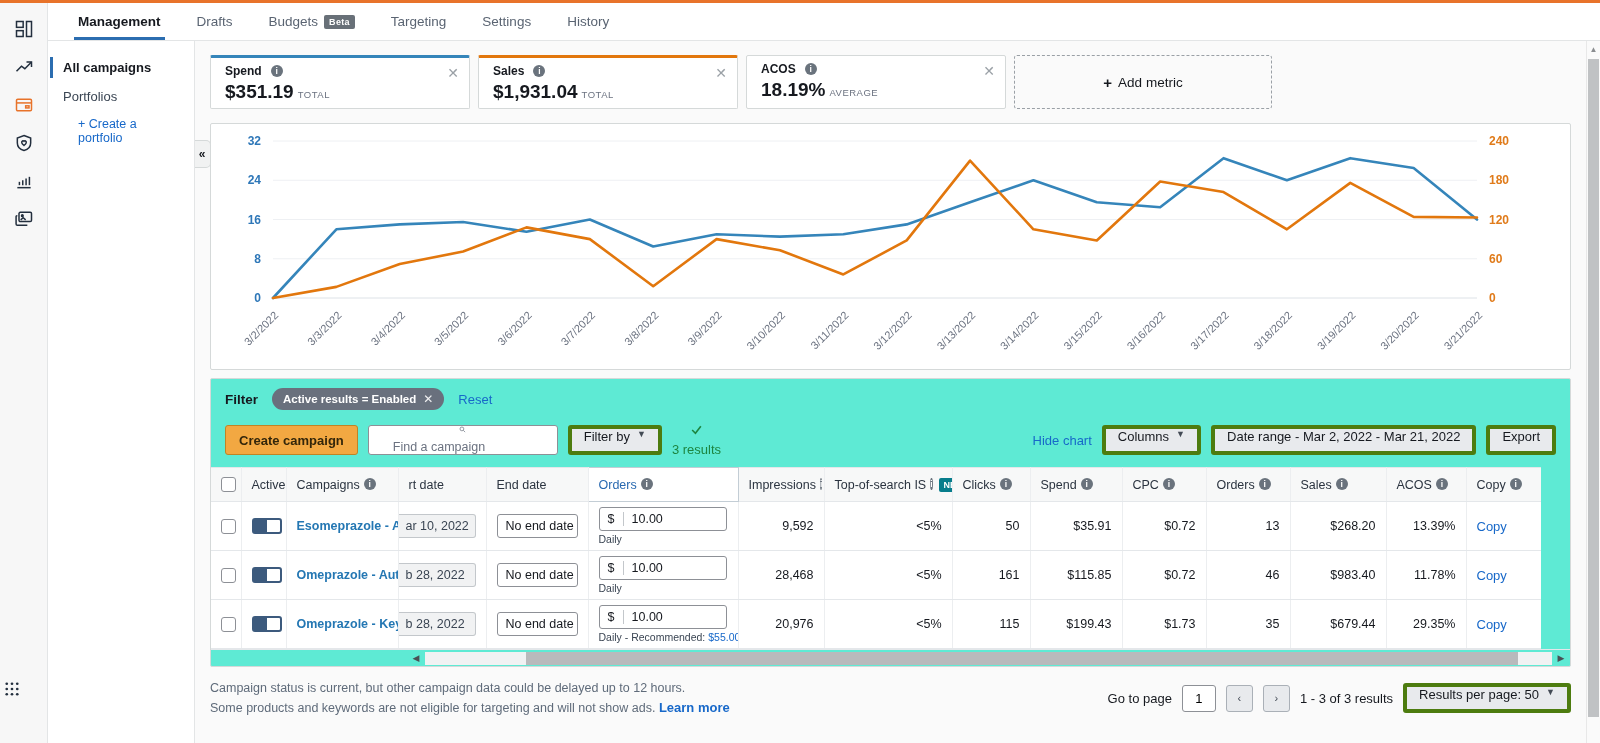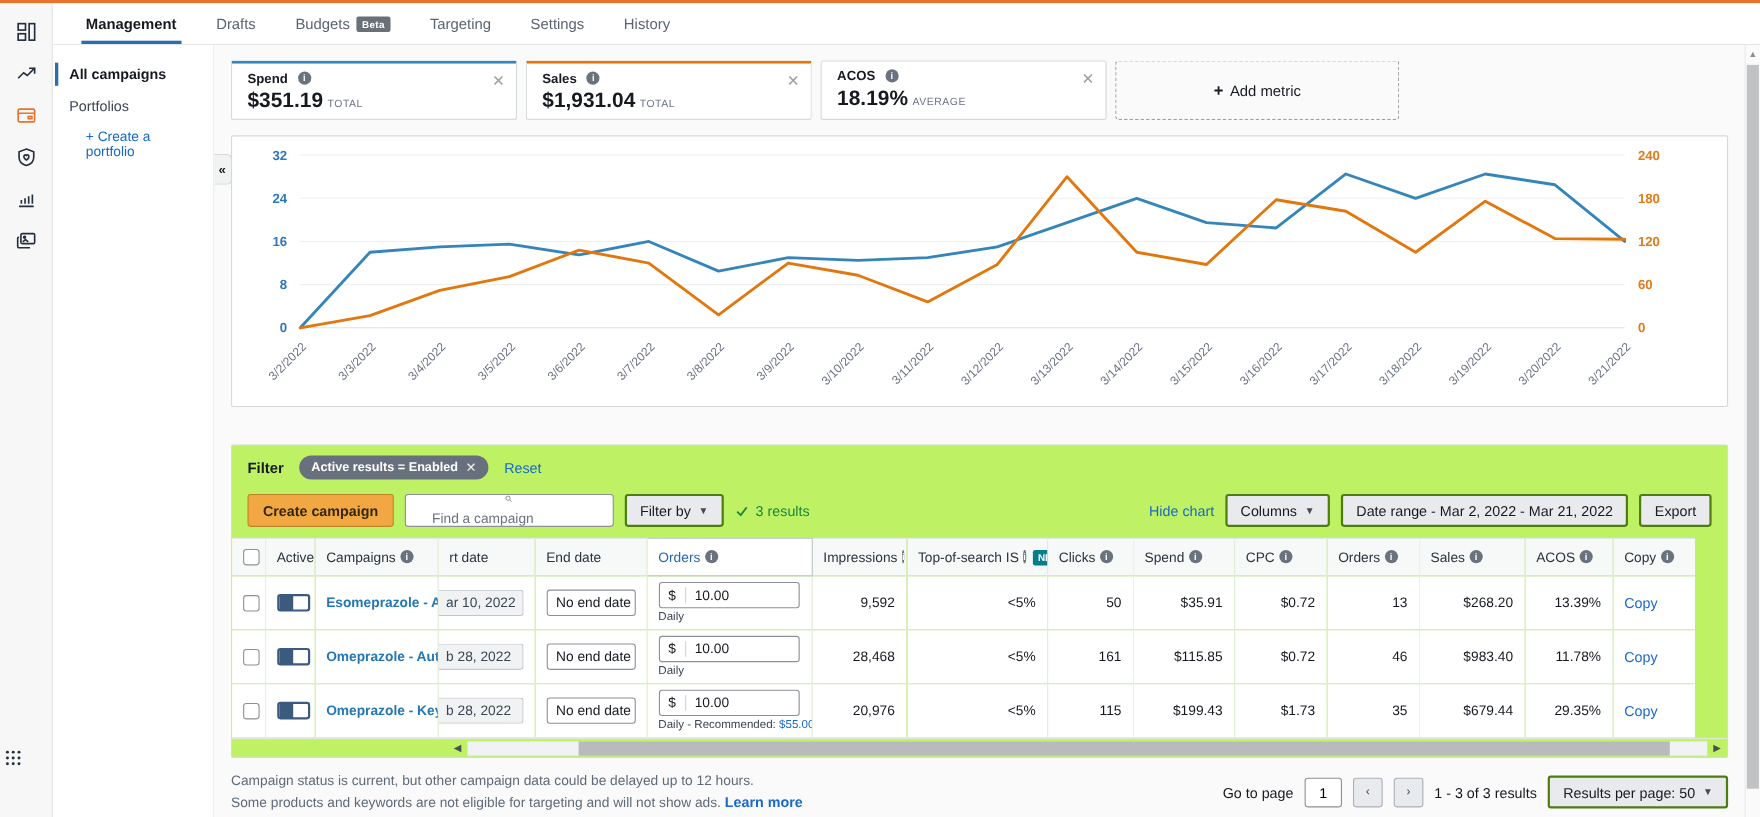--- a/index.html
+++ b/index.html
@@ -43,35 +43,35 @@
   .mcard-close { position:absolute; right:10px; top:8px; color:#9aa0a6; font-size:14px; line-height:1; cursor:pointer; }
   .mcard-value { margin-top:3px; font-size:19px; font-weight:bold; color:#16191f; }
   .mcard-unit { font-size:9.5px; color:#6b7280; font-weight:normal; letter-spacing:.5px; margin-left:4px; }
   .add-metric { width:258px; height:54px; border:1.5px dashed #9aa0a6; border-radius:3px; display:flex; align-items:center; justify-content:center; font-size:13.5px; color:#16191f; cursor:pointer; background:transparent; }
   .add-metric .plus { font-weight:bold; margin-right:6px; font-size:15px; }
 
   
   .chart-card { margin-top:14px; background:#fff; border:1px solid #d5d9d9; border-radius:2px; height:247px; overflow:hidden; }
 
   
-  .panel { margin-top:34px; background:#bef264; border:1px solid #d5d9d9; border-radius:2px; }
+  .panel { margin-top:8px; background:#5eead4; border:1px solid #d5d9d9; border-radius:2px; }
   .filter-row { display:flex; align-items:center; gap:14px; padding:9px 14px; }
   .filter-title { font-size:13.5px; font-weight:bold; }
   .filter-pill { background:#69707d; color:#fff; font-size:11.5px; font-weight:bold; height:22px; border-radius:11px; display:flex; align-items:center; gap:7px; padding:0 11px; cursor:pointer; }
   .filter-pill .x { font-weight:normal; font-size:12px; opacity:.9; }
   .link { color:#1768c9; font-size:13px; cursor:pointer; text-decoration:none; }
 
   .toolbar { display:flex; align-items:center; gap:10px; padding:4px 14px 10px 14px; }
   .btn-primary { background:#f2a842; border:1px solid #bf8426; border-radius:3px; height:30px; padding:0 13px; font-size:13px; font-weight:bold; color:#33260a; cursor:pointer; }
   .searchbox { display:flex; align-items:center; gap:7px; width:190px; height:30px; background:#fff; border:1px solid #8d9096; border-radius:3px; padding:0 9px;flex-direction:column; }
   .searchbox input { border:none; outline:none; font-size:12.5px; width:140px; font-family:inherit; color:#16191f; background:transparent; }
   .searchbox input::placeholder { color:#6b7280; }
-  .btn-gray { background:#e8eaed; border:2px solid #4d7c0f; border-radius:3px; height:30px; padding:0 12px; font-size:13px; color:#16191f; cursor:pointer; display:flex; align-items:center; gap:7px; white-space:nowrap; }
+  .btn-gray { background:#e8eaed; border:4px solid #4d7c0f; border-radius:3px; height:30px; padding:0 12px; font-size:13px; color:#16191f; cursor:pointer; display:flex; align-items:flex-start; gap:7px; white-space:nowrap; }
   .chev { font-size:9px; color:#434b55; }
-  .results-ok { display:flex; align-items:center; gap:6px; color:#1d8540; font-size:13px; }
+  .results-ok { display:flex; align-items:center; gap:6px; color:#1d8540; font-size:13px;flex-direction:column; }
   .toolbar-right { margin-left:auto; display:flex; align-items:center; gap:10px; }
 
   
   table.grid { border-collapse:collapse; table-layout:fixed; width:1328px; font-size:12.5px; }
   .grid th, .grid td { border-right:1px solid #eceef0; border-bottom:1px solid #e4e7ea; padding:5px 10px; overflow:hidden; white-space:nowrap; vertical-align:middle; }
   .grid th:last-child, .grid td:last-child { border-right:none; }
   .grid thead th { background:#f7f8f8; border-top:1px solid #e4e7ea; text-align:left; font-weight:normal; color:#2b3440; height:34px; font-size:12.5px; cursor:pointer; }
   .grid thead th.hl { background:#fff; border:1px solid #c3cdd5; color:#2969b0; }
   .row-total td { background:#fafafa; height:26px; color:#16191f; }
   .row-data td { background:#fff; height:41px; }

